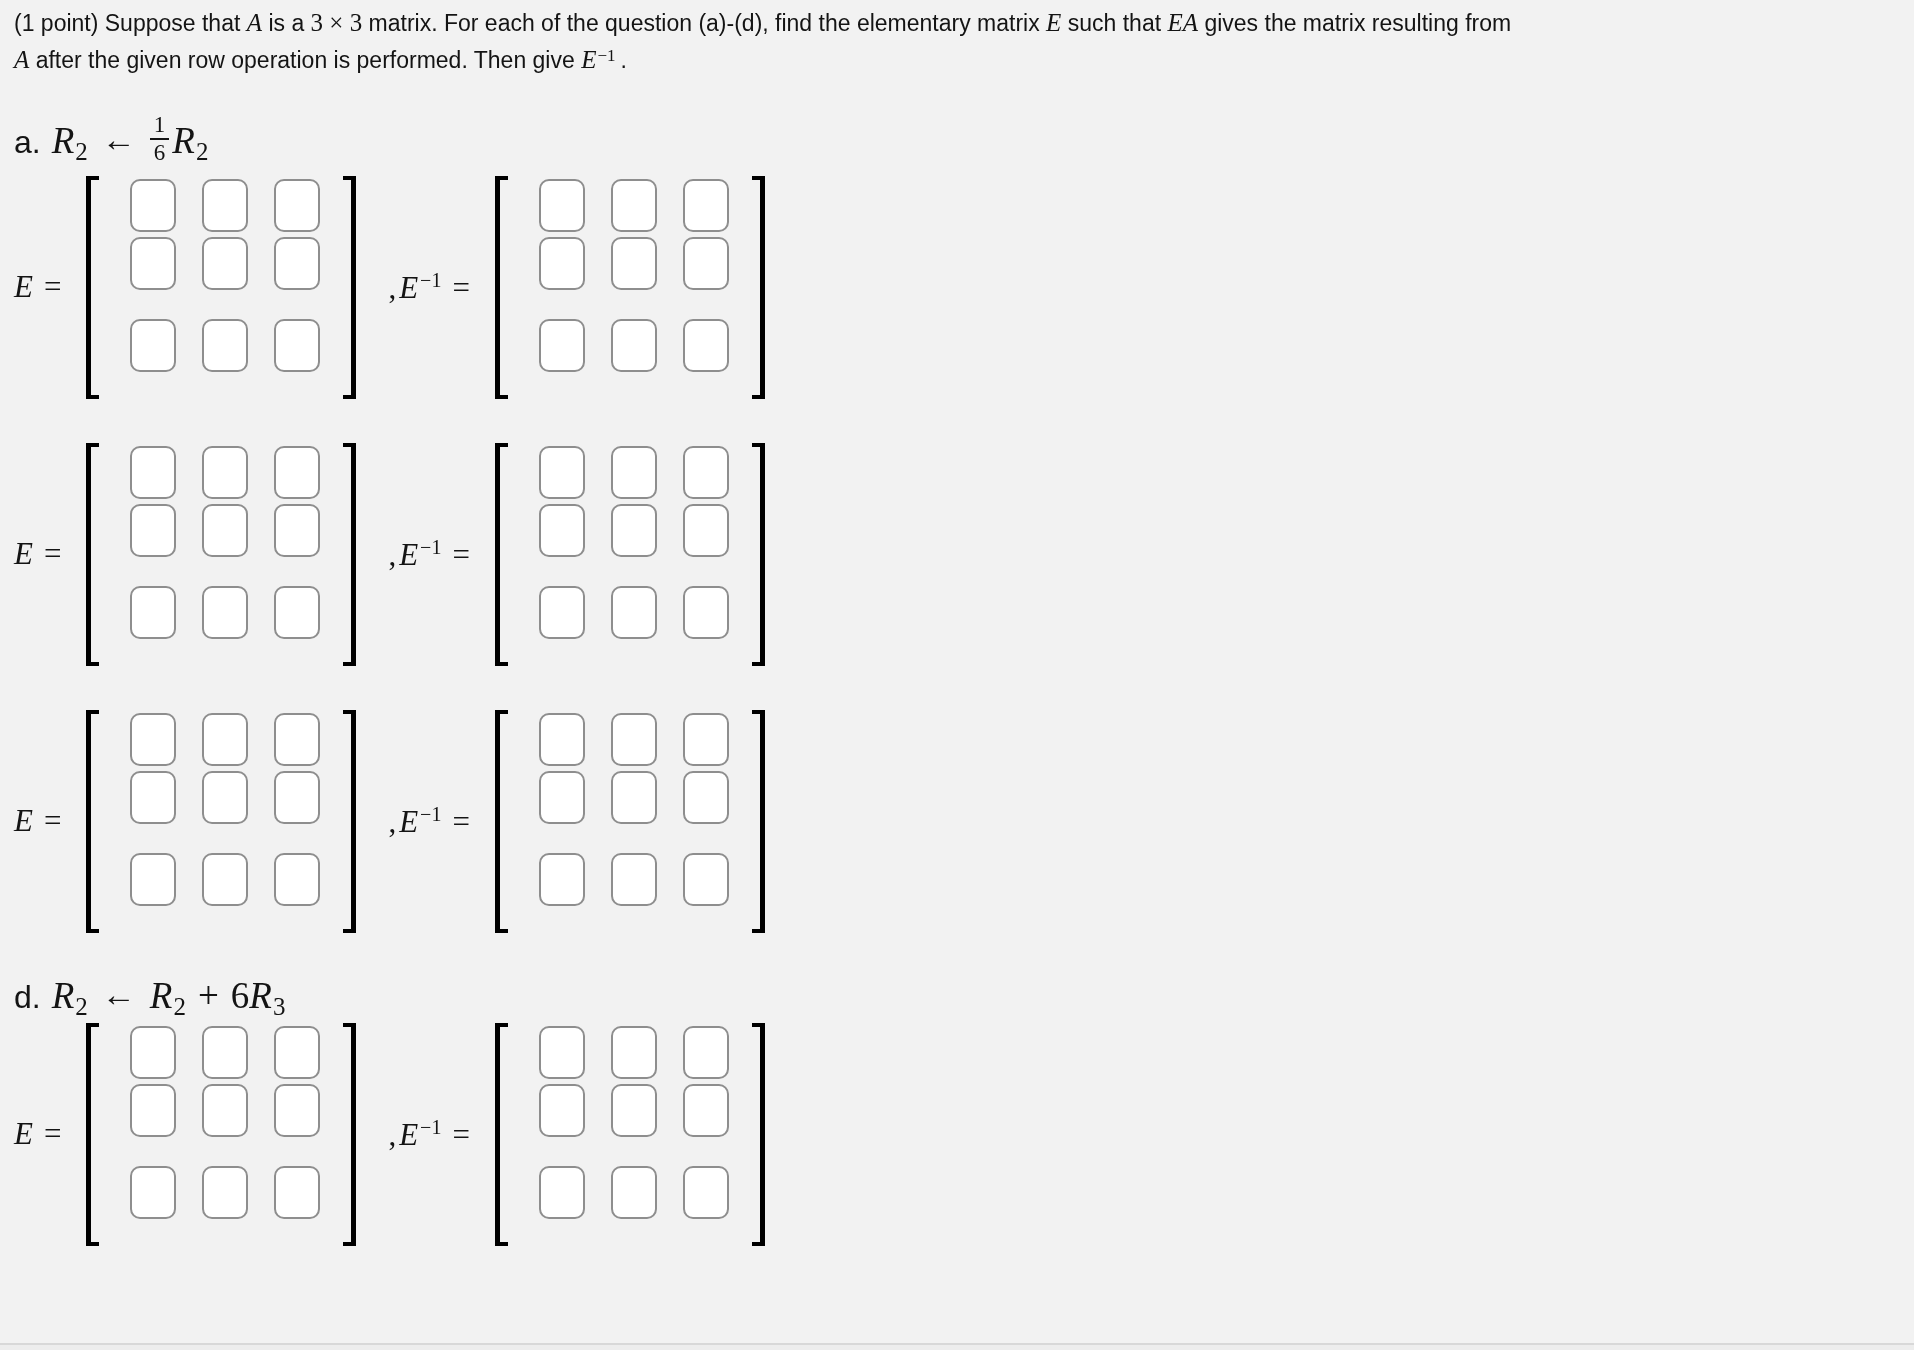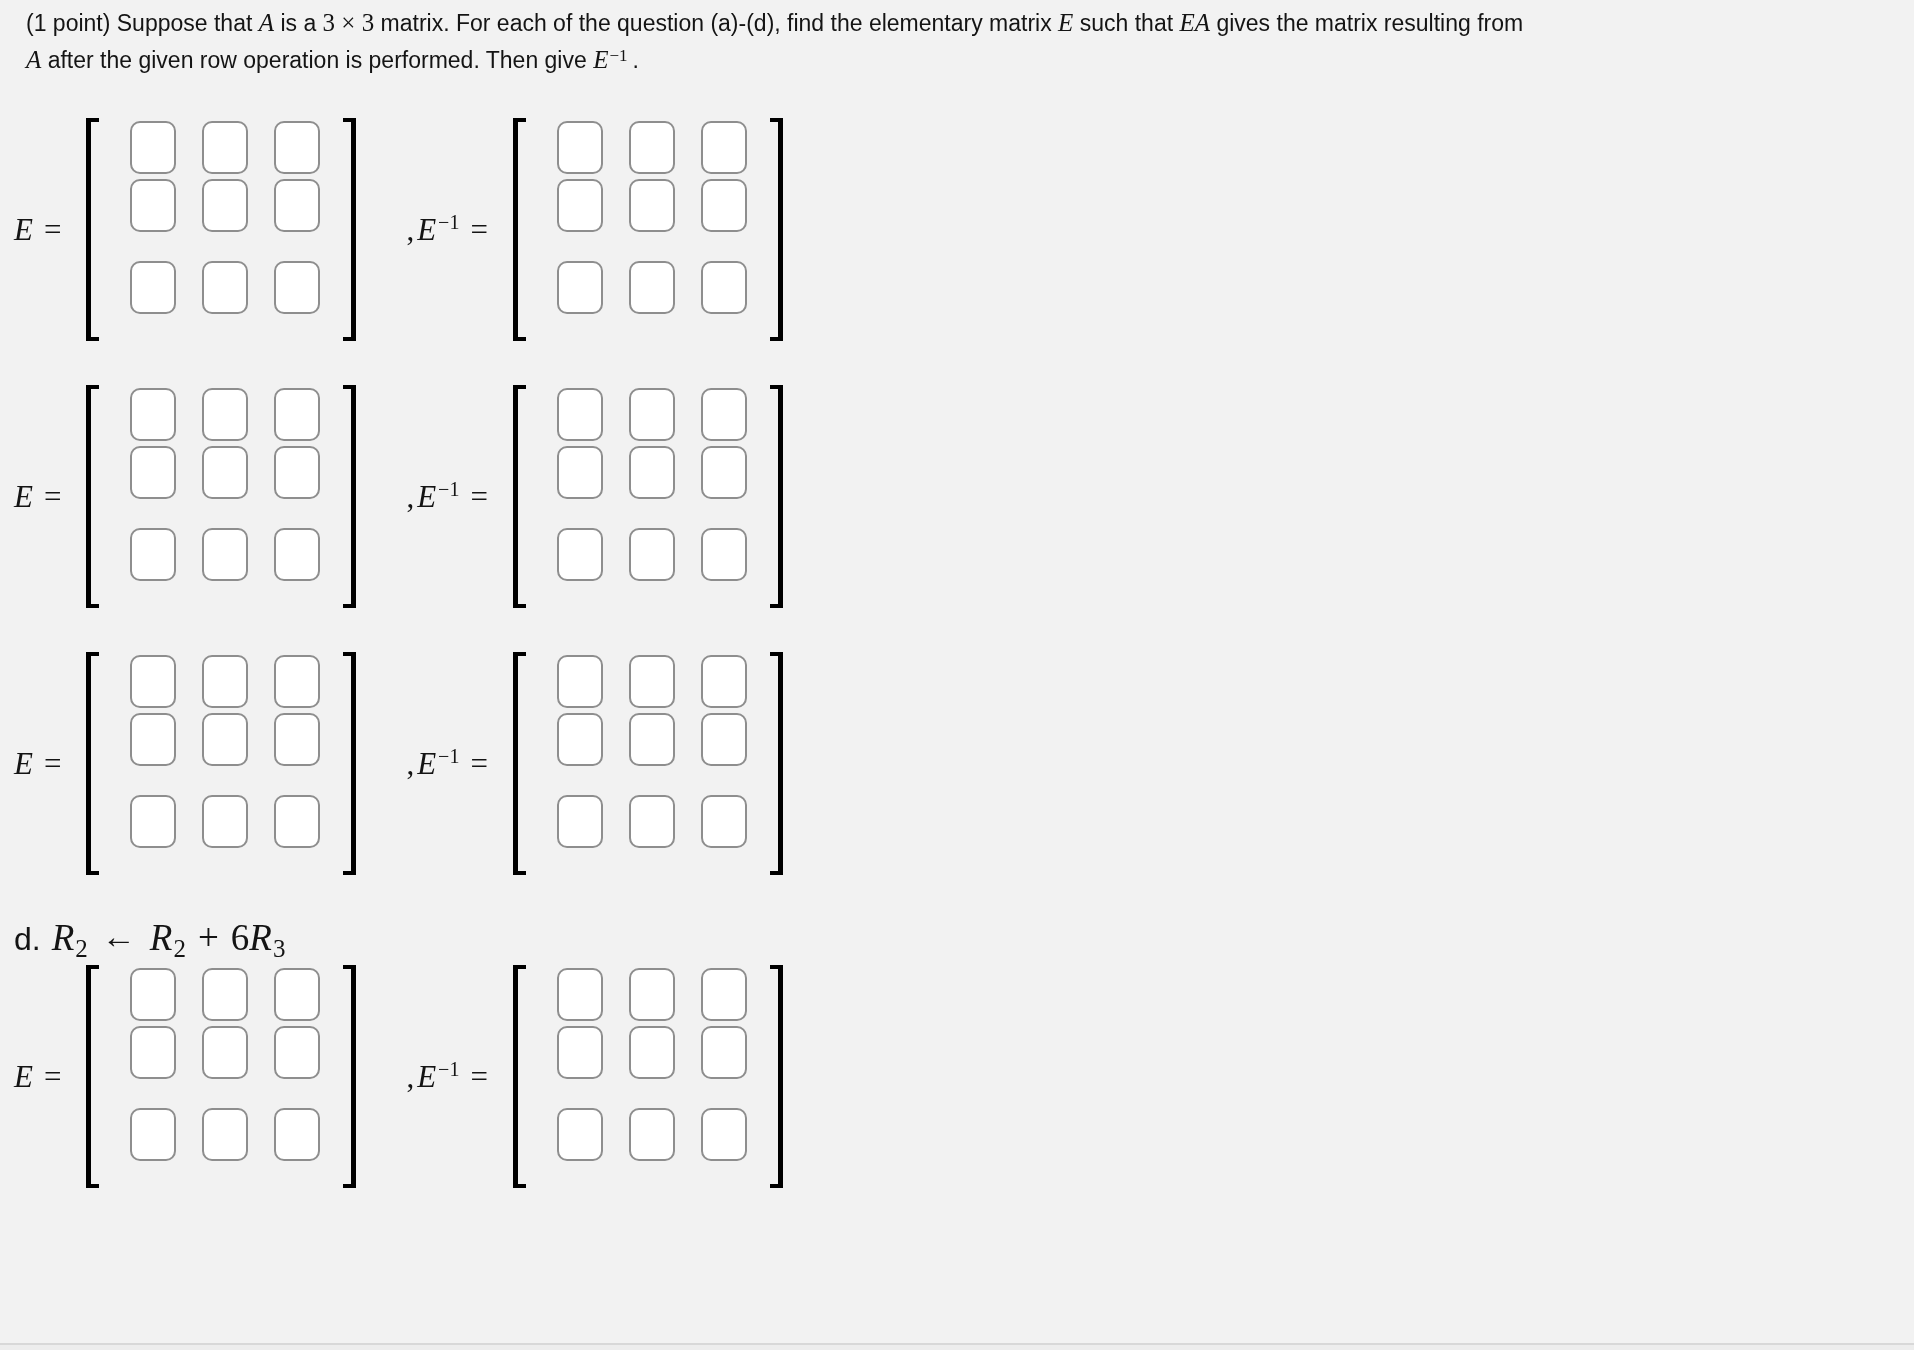--- a/index.html
+++ b/index.html
@@ -2,21 +2,21 @@
 <html><head>
 <meta charset="utf-8">
 <style>
   html,body{margin:0;padding:0}
   body{
     width:1914px;height:1350px;position:relative;overflow:hidden;
     background:#f2f2f2;color:#141414;
     font-family:"Liberation Sans",sans-serif;
   }
   
-  .header{padding:7px 16px 0 26px;font-size:23px;line-height:31.5px}
+  .header{padding:7px 16px 0 14px;font-size:23px;line-height:31.5px}
   .hm{font-family:"Liberation Serif","DejaVu Serif",serif;font-style:italic;font-size:25px}
   .hm.up{font-style:normal}
   .hsup{font-family:"Liberation Serif","DejaVu Serif",serif;font-style:normal;
         font-size:17px;vertical-align:7px;margin-left:1px}
   .period{margin-left:5px}
   
   .part{margin-left:14px}
   .p-a{margin-top:42px}
   .plabel{font-size:32px;line-height:1;white-space:nowrap}
   .pletter{margin-right:11px}
@@ -33,21 +33,21 @@
         font-size:23px;text-align:center;margin-right:3px}
   .fnum{display:block;border-bottom:2px solid #141414;padding:0 4px;line-height:1.12}
   .fden{display:block;line-height:1.12}
   
   .mtxrow{display:flex;align-items:center;margin-top:4px;margin-bottom:44px}
   .p-d .mtxrow{margin-bottom:0}
   .elab{font-family:"Liberation Serif","DejaVu Serif",serif;font-size:31px;
         margin-right:25px;white-space:nowrap}
   .elab .mi{font-style:italic}
   .eq{margin-left:11px}
-  .einv{margin-left:50px;margin-right:25px}
+  .einv{margin-left:32px;margin-right:25px}
   .cm{margin-right:3px}
   .sup{font-family:"Liberation Serif","DejaVu Serif",serif;font-size:20px;
        vertical-align:11px;margin-left:2px}
   .mtx{display:inline-flex;align-items:stretch}
   .br{width:13px;border-top:4px solid #000;border-bottom:4px solid #000;box-sizing:border-box}
   .brl{border-left:5px solid #000}
   .brr{border-right:5px solid #000}
   .cells{display:flex;flex-direction:column;padding:3px 23px 27px 31px}
   .mr{display:flex;gap:26px}
   .mr2{margin-top:5px}
@@ -61,20 +61,23 @@
 </style>
 </head>
 <body>
 
 <div class="header">
   <span>(1 point) Suppose that </span><span class="hm">A</span><span> is a </span><span class="hm up">3 × 3</span><span> matrix. For each of the question (a)-(d), find the elementary matrix </span><span class="hm">E</span><span> such that </span><span class="hm">EA</span><span> gives the matrix resulting from</span><br>
   <span class="hm">A</span><span> after the given row operation is performed. Then give </span><span class="hm">E</span><sup class="hsup">−1</sup><span class="period">.</span>
 </div>
 
 <section class="part p-a">
+  <div class="plabel">
+    <span class="pletter">a.</span><span class="pm">R</span><span class="psub">2</span><span class="arrow">←</span><span class="frac"><span class="fnum">1</span><span class="fden">6</span></span><span class="pm">R</span><span class="psub">2</span>
+  </div>
   <div class="mtxrow">
     <span class="elab"><span class="mi">E</span><span class="eq">=</span></span>
     <span class="mtx">
       <span class="br brl"></span>
       <span class="cells">
         <span class="mr">
             <input type="text" class="cell" style="">
             <input type="text" class="cell" style="">
             <input type="text" class="cell" style="">
           </span>

